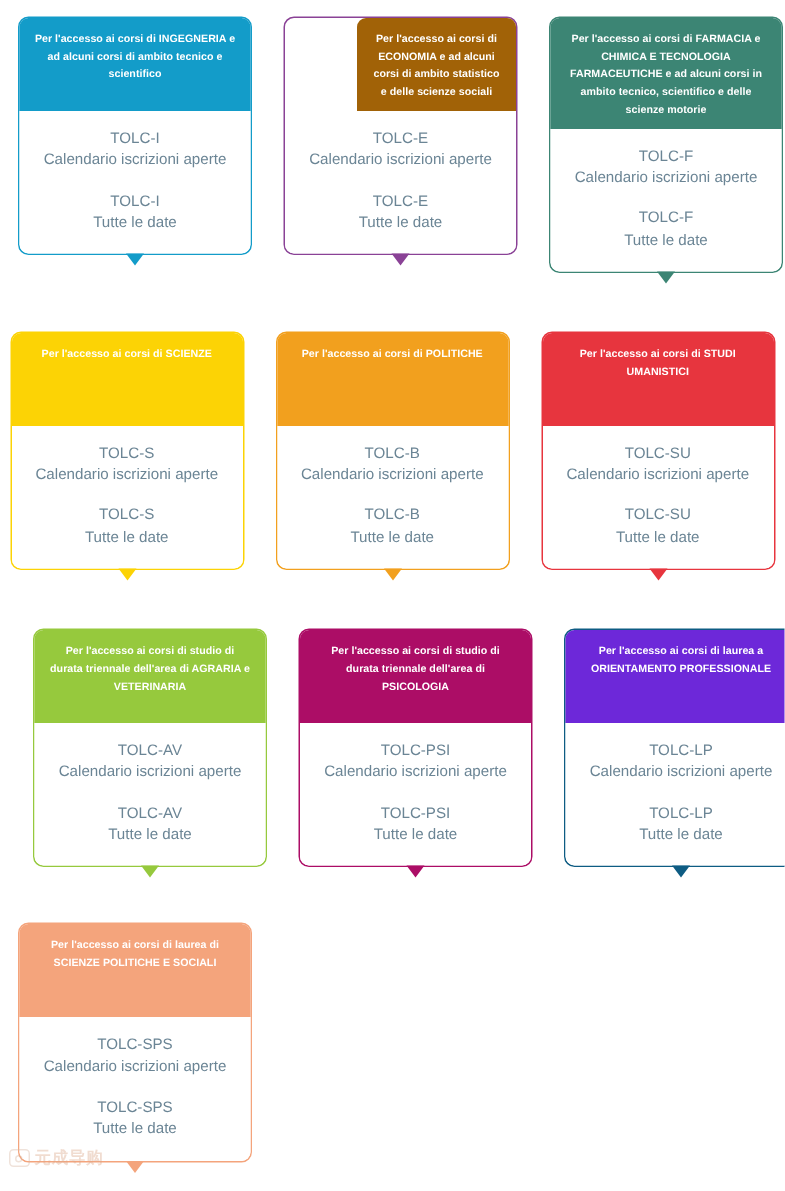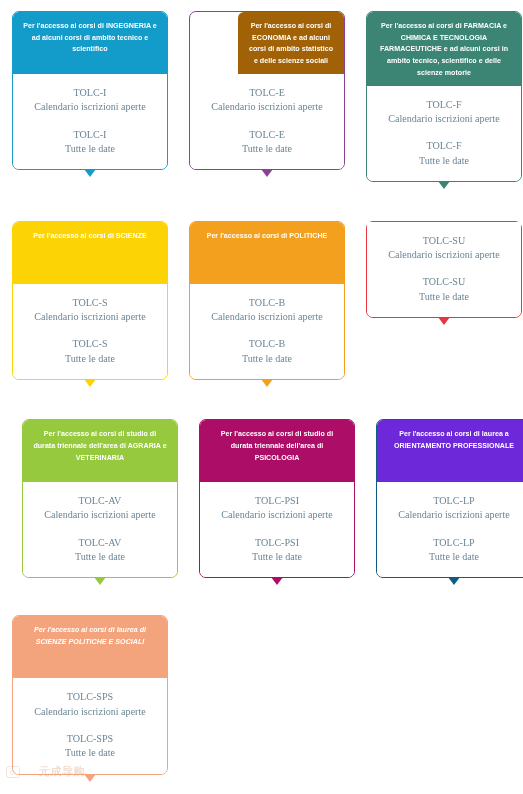--- a/index.html
+++ b/index.html
@@ -24,21 +24,21 @@
   }
 
   .row {
     display: flex;
     width: 523px;
     box-sizing: border-box;
     padding: 0 12px;
     gap: 21px;
   }
   .row-1 { margin-top: 11px; }
-  .row-2 { margin-top: 39px; }
+  .row-2 { margin-top: 39px; justify-content: center; }
   .row-3 { margin-top: 39px; padding-left: 22px; }
   .row-4 { margin-top: 37px; }
 
   .card-slot {
     width: 156px;
     flex: 0 0 156px;
     position: relative;
   }
 
   .card {
@@ -68,21 +68,20 @@
     border-bottom-left-radius: 6px;
     border-bottom-right-radius: 6px;
     padding: 12px 6px 13px 6px;
     text-align: center;
   }
 
   .link-block {
     color: #6b8595;
     font-size: 10.1px;
     line-height: 1.42;
-    font-family: Liberation Serif, serif;
   }
   .link-block + .link-block {
     margin-top: 13px;
   }
   .link-line { display: block; }
 
   .arrow {
     position: absolute;
     left: 50%;
     transform: translateX(-50%);
@@ -99,22 +98,22 @@
   .h-r1 .card-head { min-height: 62px; }
   .h-r2 .card-head { min-height: 62px; }
   .h-r3 .card-head { min-height: 62px; }
   .h-r4 .card-head { min-height: 62px; }
 
   .watermark {
     position: absolute;
     left: 6px;
     top: 766px;
     display: flex;
-    align-items: flex-start;
-    gap: 19px;
+    align-items: center;
+    gap: 3px;
     opacity: 0.40;
     pointer-events: none;
   }
   .wm-icon {
     width: 14px;
     height: 12px;
     border: 1.4px solid #d9b9a4;
     border-radius: 3px;
     position: relative;
     box-sizing: border-box;
@@ -220,20 +219,21 @@
             <a class="link-block" href="#" style="text-decoration: none; color: rgb(107, 133, 149); display: block;">
               <span class="link-line">TOLC-B</span>
               <span class="link-line">Tutte le date</span>
             </a>
           </div>
           <span class="arrow" style="border-top-color: rgb(242, 160, 30);"></span>
         </div>
       </div>
       <div class="card-slot">
         <div class="card h-r2" style="border: 1px solid rgb(231, 53, 62);">
+          <div class="card-head" style="background: rgb(231, 53, 62);">Per l'accesso ai corsi di STUDI UMANISTICI</div>
           <div class="card-body">
             <a class="link-block" href="#" style="text-decoration: none; color: rgb(107, 133, 149); display: block;">
               <span class="link-line">TOLC-SU</span>
               <span class="link-line">Calendario iscrizioni aperte</span>
             </a>
             <a class="link-block" href="#" style="text-decoration: none; color: rgb(107, 133, 149); display: block;">
               <span class="link-line">TOLC-SU</span>
               <span class="link-line">Tutte le date</span>
             </a>
           </div>
@@ -287,21 +287,21 @@
               <span class="link-line">Tutte le date</span>
             </a>
           </div>
           <span class="arrow" style="border-top-color: rgb(14, 92, 131);"></span>
         </div>
       </div>
     </div>
     <div class="row row-4">
       <div class="card-slot">
         <div class="card h-r4" style="border: 1px solid rgb(244, 164, 124);">
-          <div class="card-head" style="background: rgb(244, 164, 124); font-style: italic;">Per l'accesso ai corsi di laurea di SCIENZE POLITICHE E SOCIALI</div>
+          <div class="card-head" style="background: rgb(244, 164, 124);">Per l'accesso ai corsi di laurea di SCIENZE POLITICHE E SOCIALI</div>
           <div class="card-body">
             <a class="link-block" href="#" style="text-decoration: none; color: rgb(107, 133, 149); display: block;">
               <span class="link-line">TOLC-SPS</span>
               <span class="link-line">Calendario iscrizioni aperte</span>
             </a>
             <a class="link-block" href="#" style="text-decoration: none; color: rgb(107, 133, 149); display: block;">
               <span class="link-line">TOLC-SPS</span>
               <span class="link-line">Tutte le date</span>
             </a>
           </div>

